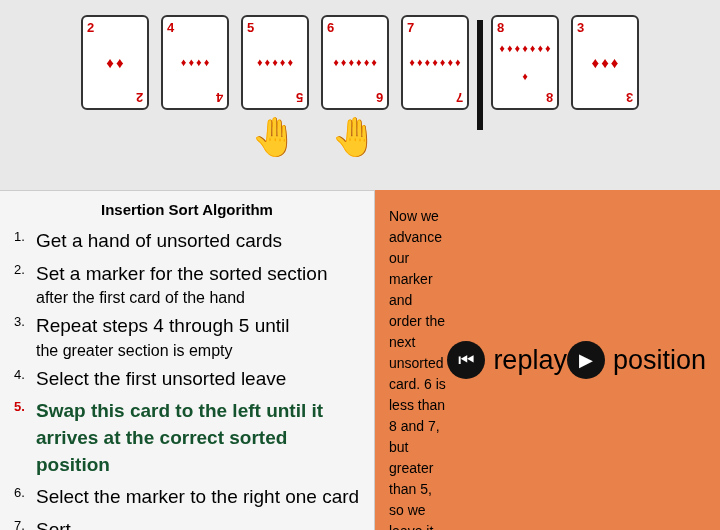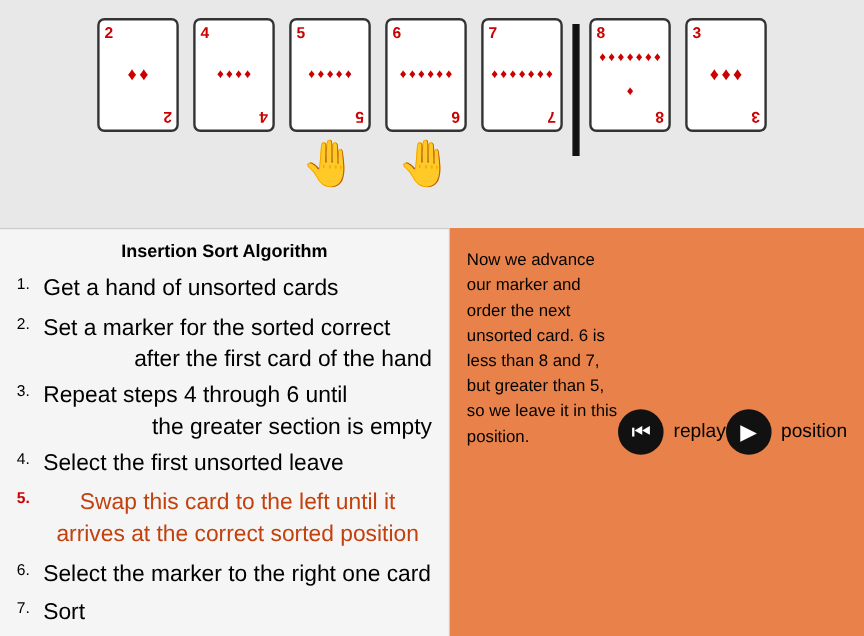--- a/index.html
+++ b/index.html
@@ -128,31 +128,29 @@
     .step-num {
       min-width: 22px;
       font-size: 13px;
     }
 
     .step-text {
       font-size: 19px;
     }
 
     .step-text.bold-red {
-      color: #c2410c;
-      font-weight: normal;
-      text-align: center;
+      color: #14532d;
+      font-weight: bold;
     }
 
     .step-indent {
       padding-left: 22px;
-      font-size: 19px;
+      font-size: 16px;
       margin-top: -4px;
       margin-bottom: 6px;
-      text-align: right;
     }
 
     
     #right-panel {
       flex: 1;
       background: #e8824a;
       padding: 16px 14px;
       display: flex;
       flex-direction: row;
       justify-content: space-between;
@@ -188,21 +186,21 @@
       background: #111;
       border-radius: 50%;
       display: flex;
       align-items: center;
       justify-content: center;
       color: white;
       font-size: 18px;
     }
 
     .nav-btn .btn-label {
-      font-size: 16px;
+      font-size: 27px;
     }
   </style>
 </head>
 <body>
 
 <div id="card-area">
 
   <div class="card-column">
     <div class="card">
       <div class="corner-top">2</div>
@@ -313,29 +311,29 @@
     <ul class="step-list">
 
       <li class="step-item">
         <span class="step-num">1.</span>
         <span class="step-text">Get a hand of unsorted cards</span>
       </li>
 
       <li>
         <div class="step-item">
           <span class="step-num">2.</span>
-          <span class="step-text">Set a marker for the sorted correct</span>
+          <span class="step-text">Set a marker for the sorted section</span>
         </div>
         <div class="step-indent">after the first card of the hand</div>
       </li>
 
       <li>
         <div class="step-item">
           <span class="step-num">3.</span>
-          <span class="step-text">Repeat steps 4 through 6 until</span>
+          <span class="step-text">Repeat steps 4 through 5 until</span>
         </div>
         <div class="step-indent">the greater section is empty</div>
       </li>
 
       <li class="step-item">
         <span class="step-num">4.</span>
         <span class="step-text">Select the first unsorted leave</span>
       </li>
 
       <li>

